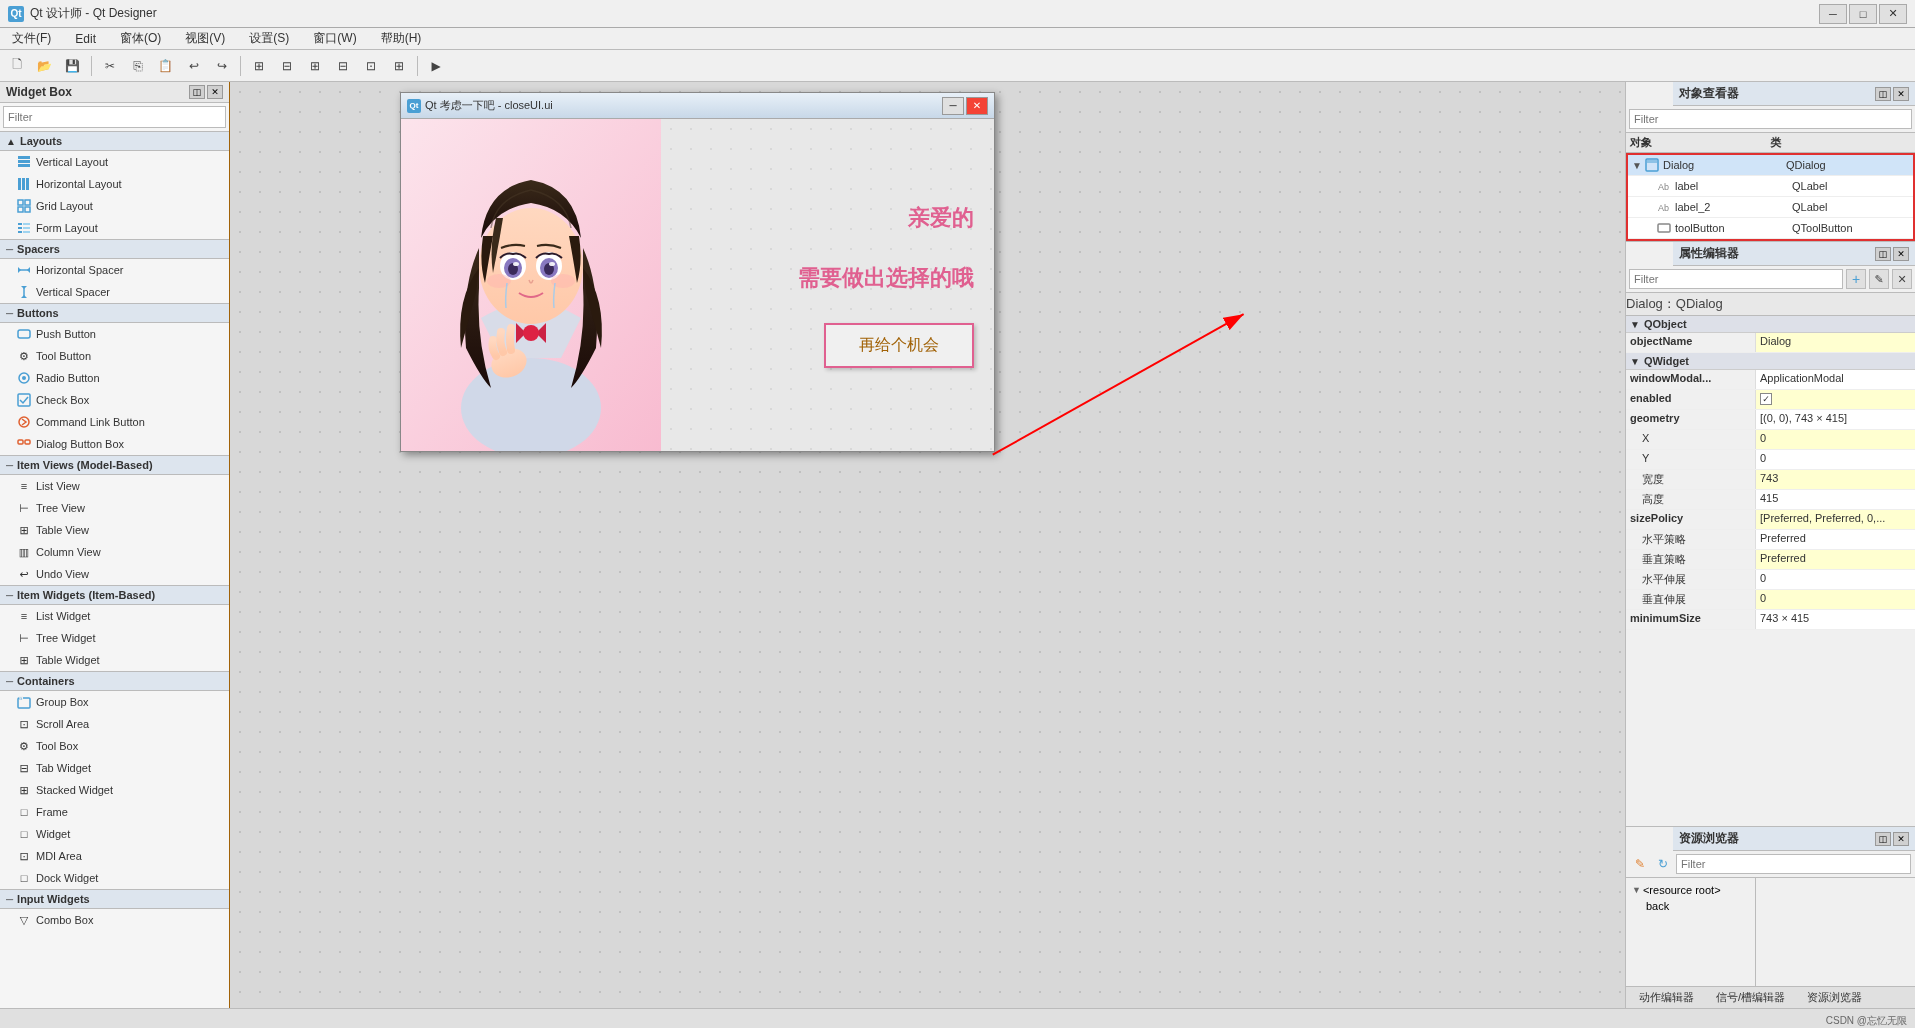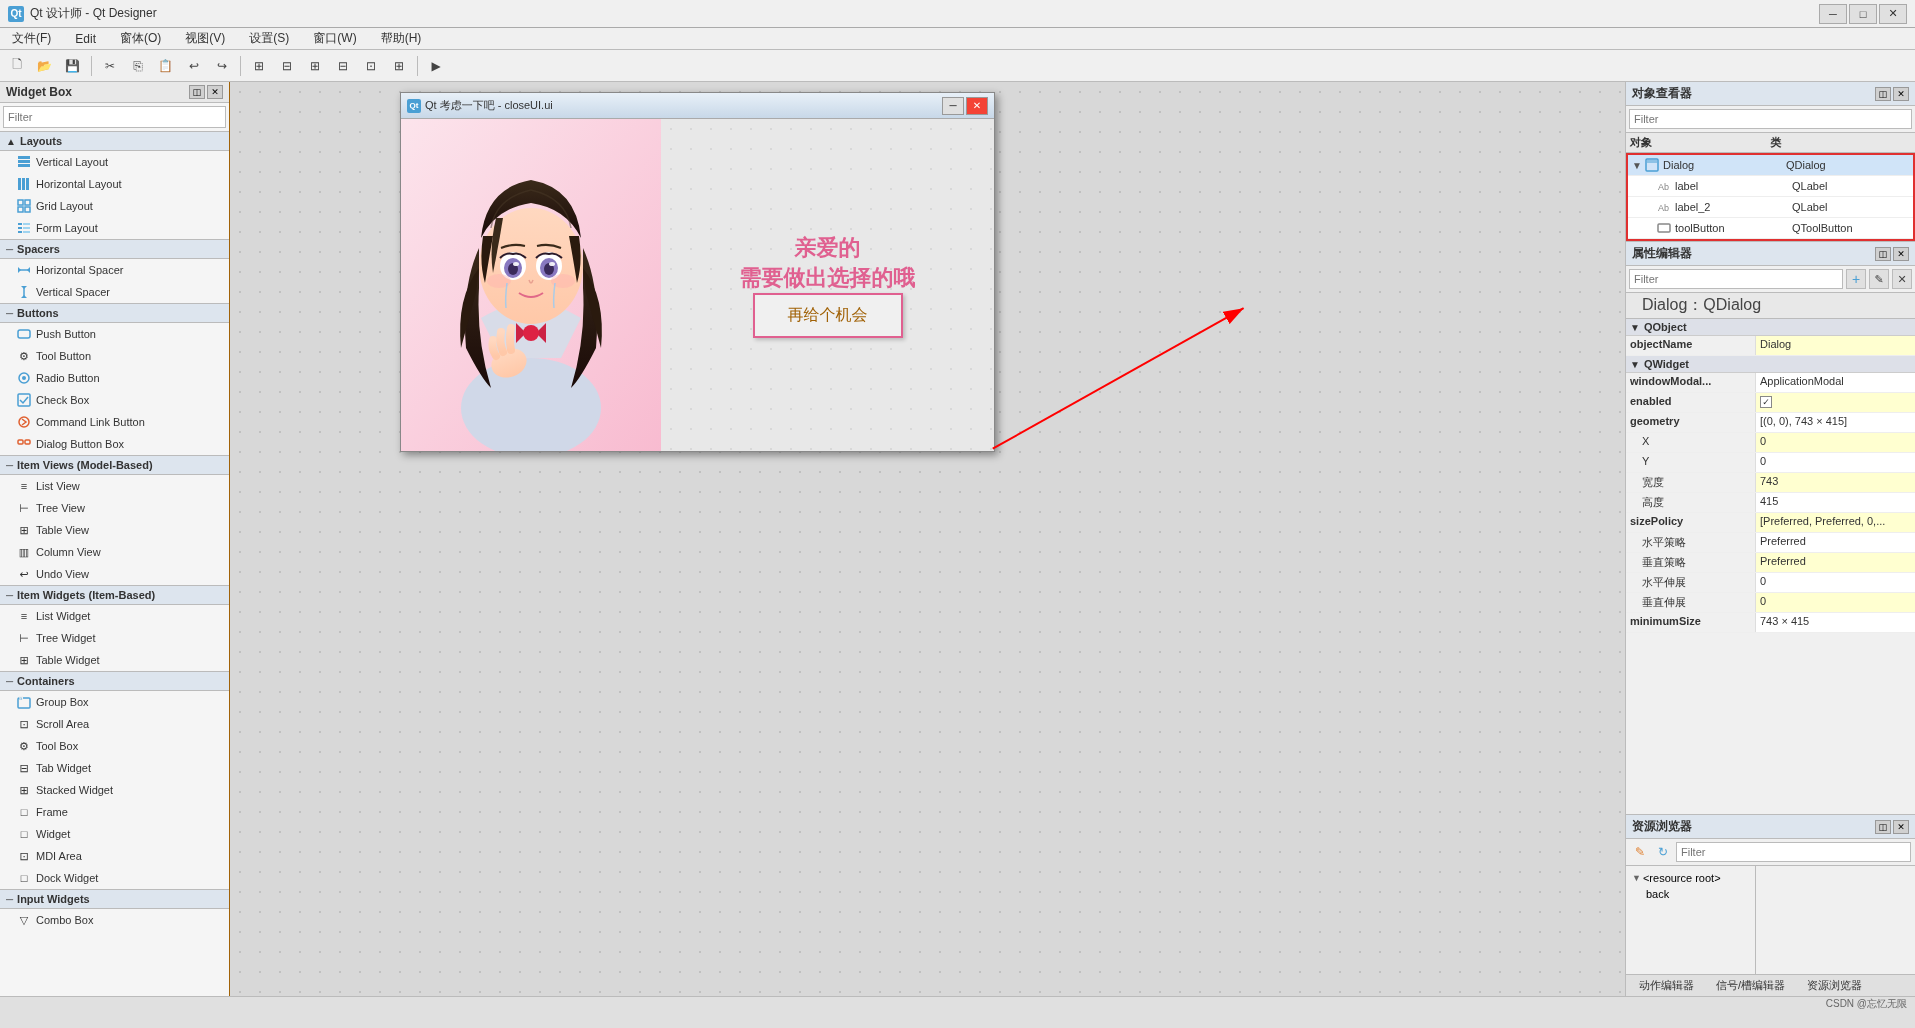--- a/index.html
+++ b/index.html
@@ -274,22 +274,23 @@
       justify-content: center;
       position: relative;
       overflow: hidden;
       flex-shrink: 0;
     }
     .dialog-right {
       flex: 1;
       background: #e8e8e8;
       display: flex;
       flex-direction: column;
-      align-items: center;
-      justify-content: center;
+      align-items: flex-end;
+      justify-content: center;
+      gap: 30px;
       padding: 20px;
       background-image: 
         radial-gradient(circle, #d8d8d8 1px, transparent 1px);
       background-size: 20px 20px;
     }
     .dialog-text {
       font-size: 22px;
       color: #e06090;
       font-weight: bold;
       text-align: center;
@@ -325,20 +326,21 @@
     .panel-section {
       border-bottom: 1px solid #bbb;
     }
     .panel-header {
       background: #dde5ee;
       padding: 3px 6px;
       display: flex;
       align-items: center;
       justify-content: space-between;
       border-bottom: 1px solid #bbb;
+      margin-left: 47px;
     }
     .panel-header-title {
       font-size: 12px;
       font-weight: bold;
       color: #333;
     }
     .panel-header-controls {
       display: flex;
       gap: 2px;
     }
@@ -435,22 +437,22 @@
       background: #e0e0e0;
       border: 1px solid #bbb;
       cursor: pointer;
       display: flex;
       align-items: center;
       justify-content: center;
       font-size: 11px;
       color: #444;
     }
     .prop-context {
-      padding: 2px 16px;
-      font-size: 16px;
+      padding: 2px 0;
+      font-size: 13px;
       color: #444;
       background: #e8e8e8;
       border-bottom: 1px solid #bbb;
     }
     .prop-table {
       flex: 1;
       overflow-y: auto;
     }
     .prop-group-header {
       display: flex;
@@ -559,25 +561,25 @@
     .bottom-tab {
       font-size: 11px;
       color: #333;
       padding: 2px 8px;
       cursor: pointer;
       border: 1px solid transparent;
     }
 
     
     .status-bar {
-      height: 32px;
+      height: 20px;
       background: #e0e0e0;
       border-top: 1px solid #bbb;
       display: flex;
-      align-items: flex-start;
+      align-items: flex-end;
       justify-content: flex-end;
       padding: 0 8px;
       flex-shrink: 0;
     }
     .status-text {
       font-size: 10px;
       color: #666;
     }
 
     

